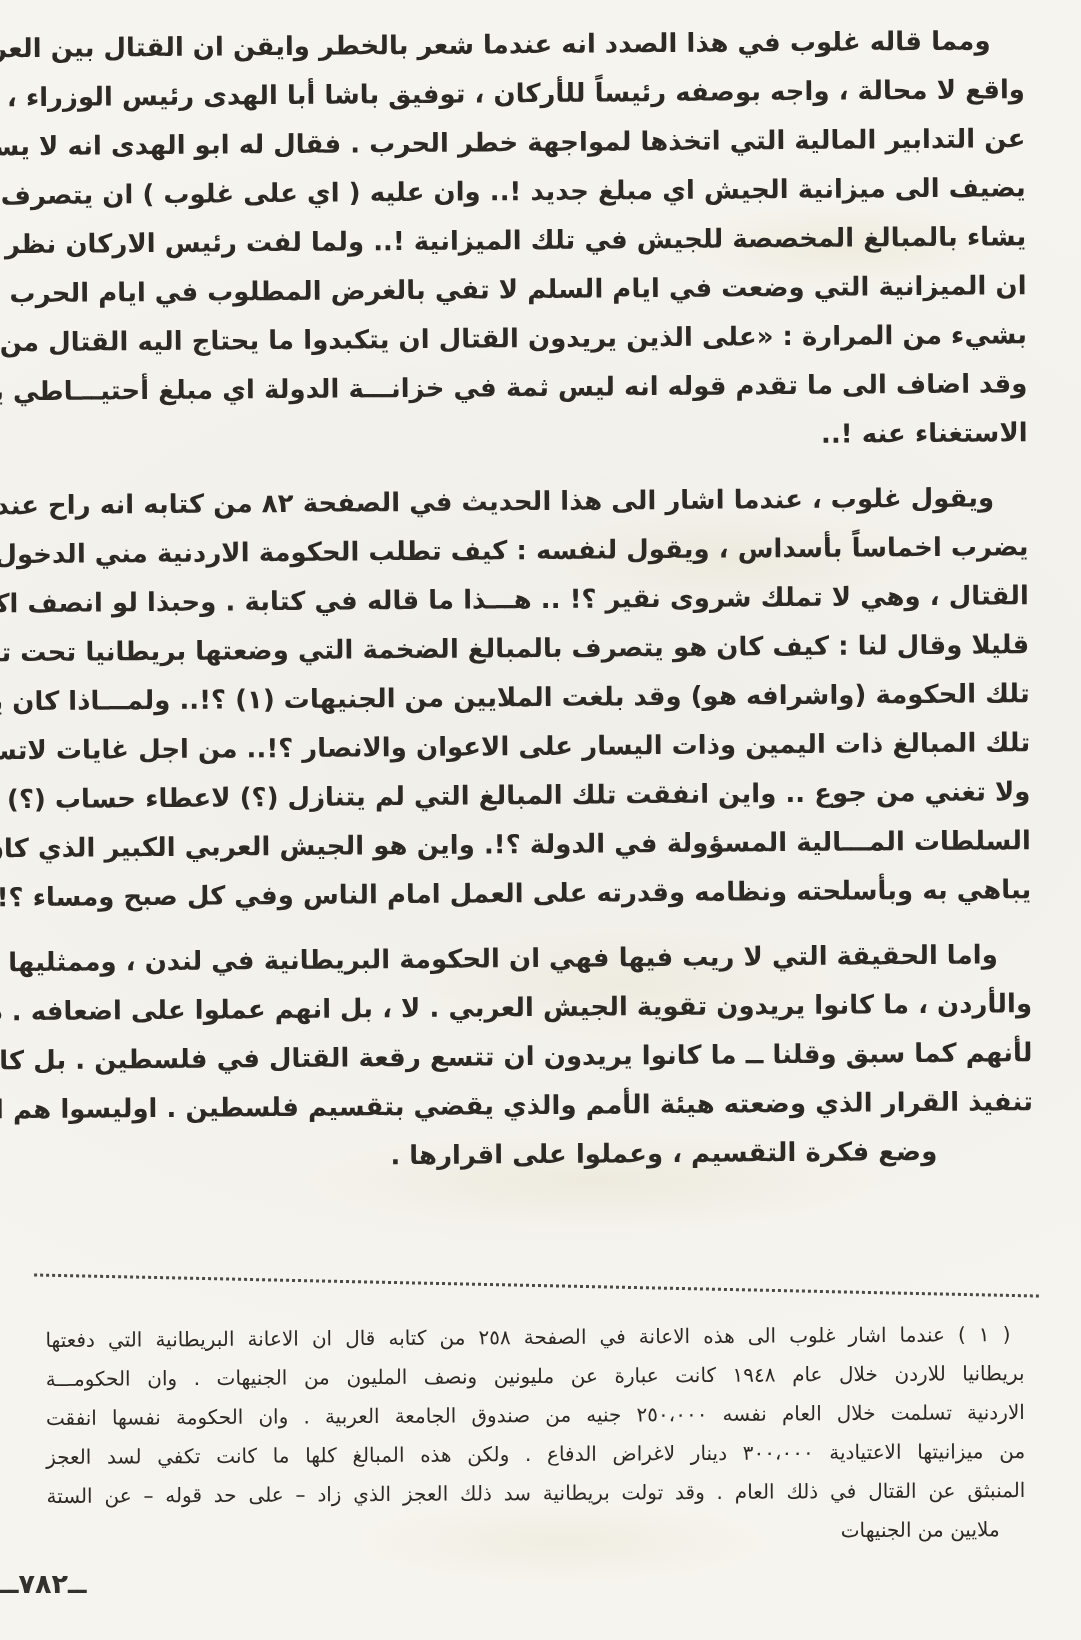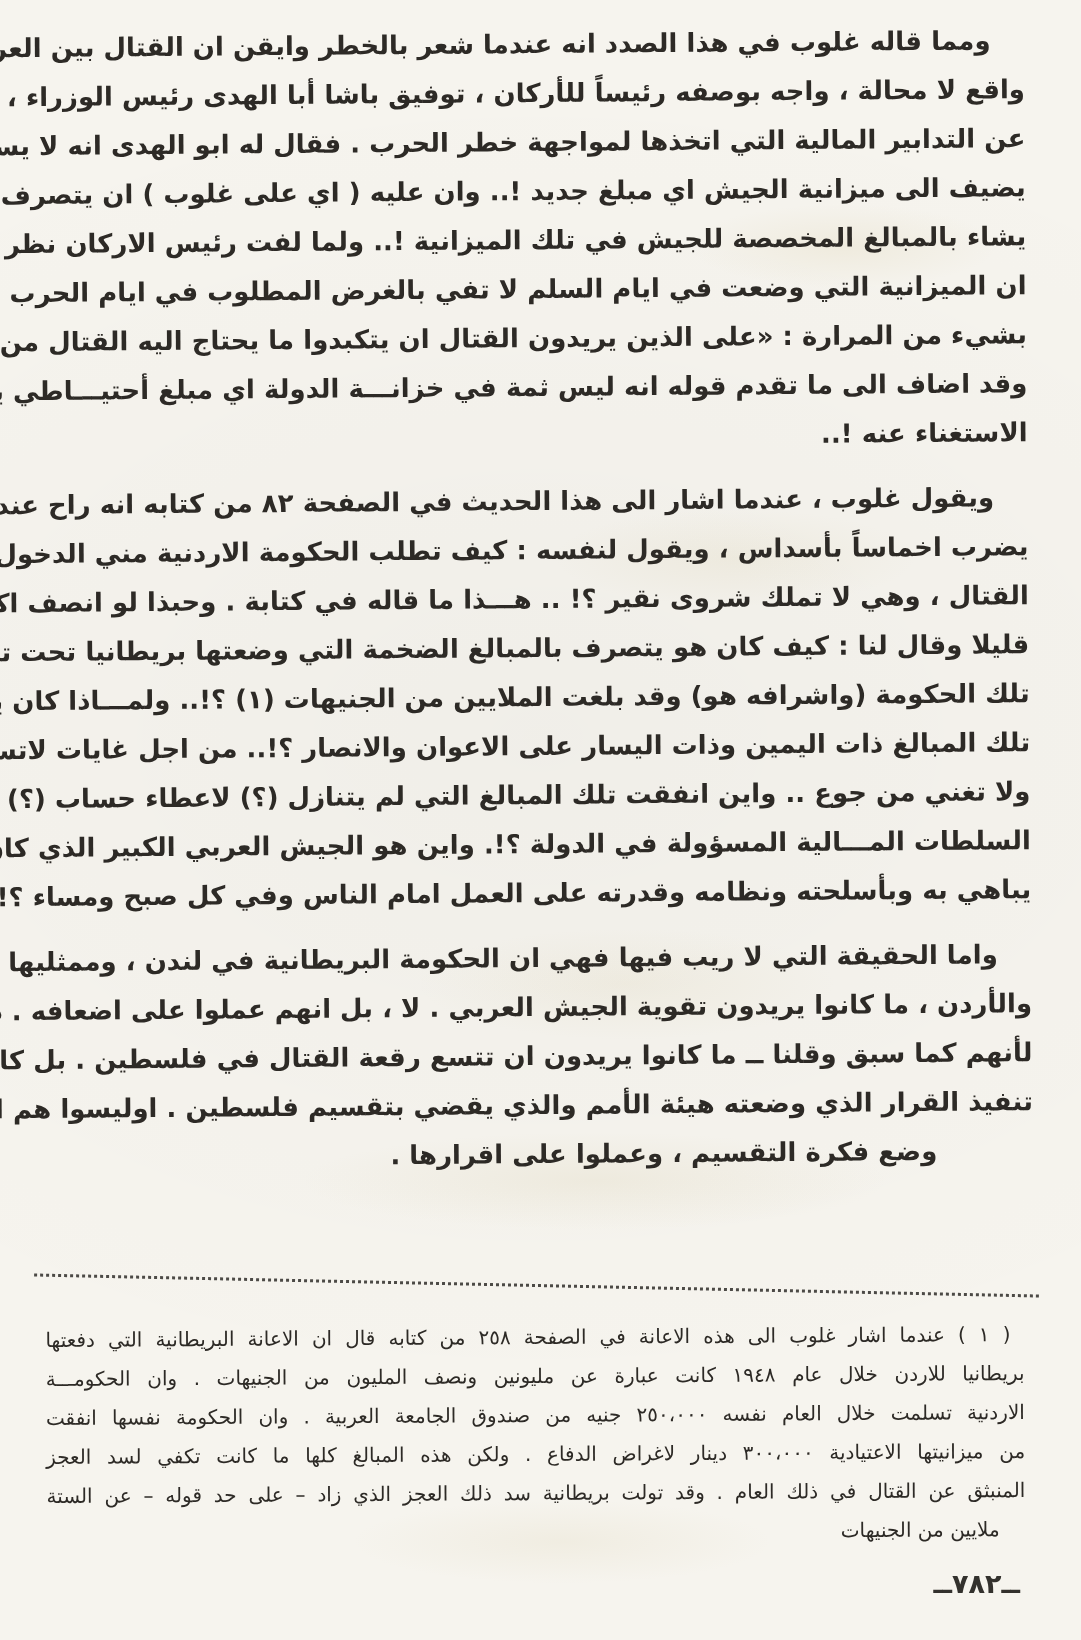--- a/index.html
+++ b/index.html
@@ -52,21 +52,21 @@
     font-size:20px;
     font-weight:400;
     line-height:39px;
     white-space:nowrap;
   }
   .fn.jl{text-align:justify; text-align-last:justify;}
   .fn.el{text-align:right; padding-right:26px;}
   .fn.ind{text-indent:14px;}
   .pagenum{
     position:absolute; top:1568px; left:0; width:1020px;
-    text-align:right;
+    text-align:left;
     direction:rtl;
     font-size:27px;
     font-weight:700;
     letter-spacing:2px;
     color:#33312d;
   }
 </style>
 </head>
 <body>
 

